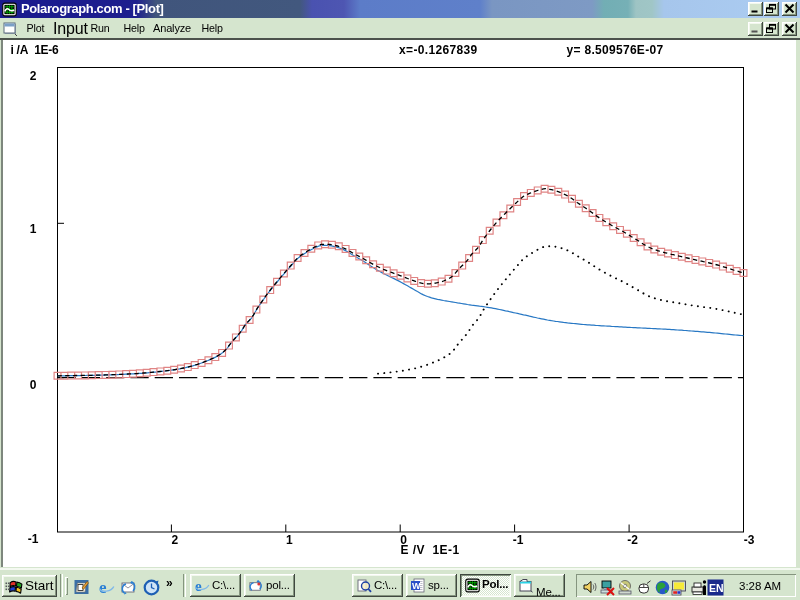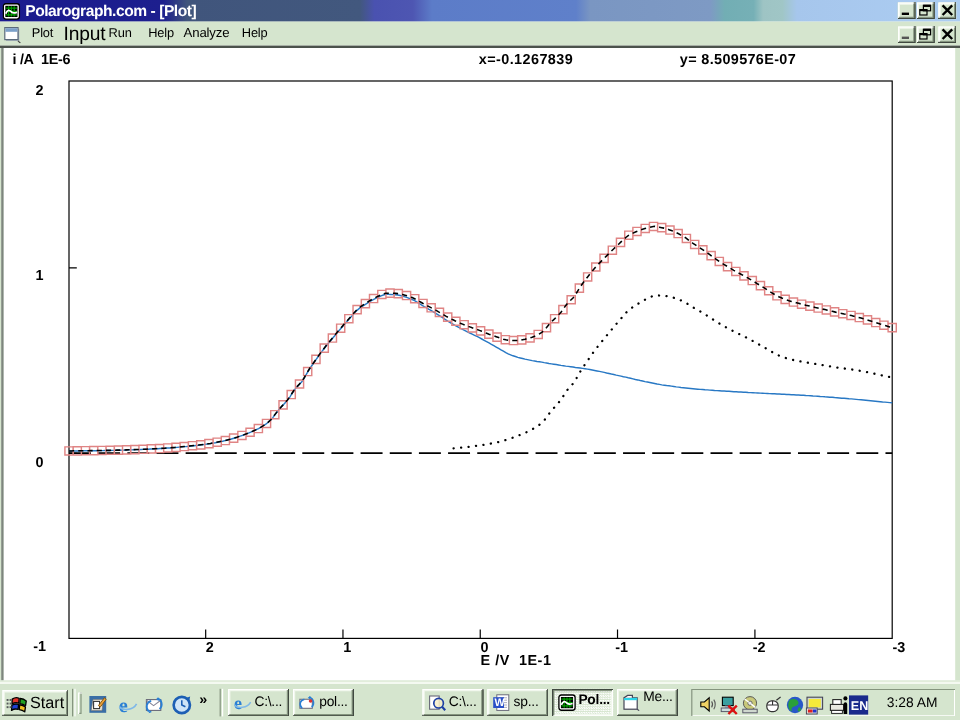--- a/index.html
+++ b/index.html
@@ -185,21 +185,21 @@
       </svg></div>
     <div style="position:absolute;left:22px;top:4px;font-size:11.5px;font-weight:bold;letter-spacing:-0.2px">Pol...</div>
   </div>
 <div style="position:absolute;left:514px;top:574px;width:51px;height:23px;background:#d5e5ce;box-shadow:inset -1px -1px 0 #404840,inset 1px 1px 0 #ffffff,inset -2px -2px 0 #85957f,inset 2px 2px 0 #f2f8ee;">
     <div style="position:absolute;left:4px;top:3.5px;width:16px;height:16px"><svg width="16" height="16" viewBox="0 0 16 16">
         <rect x="2" y="3.5" width="11" height="9.5" fill="#fff" stroke="#445" stroke-width="1"></rect>
         <rect x="2" y="3.5" width="11" height="2" fill="#2ad4e8"></rect>
         <path d="M2 3.5 L5 1.5 L9 1.5 L9 3.5" fill="#fff" stroke="#445" stroke-width="1"></path>
         <path d="M13 13 l1.6 1.2" stroke="#445" stroke-width="1"></path>
       </svg></div>
-    <div style="position:absolute;left:22px;top:1px;font-size:11.5px;letter-spacing:-0.2px">Me...</div>
+    <div style="position:absolute;left:22px;top:12px;font-size:11.5px;letter-spacing:-0.2px">Me...</div>
   </div>
 <div class="ab" style="left:576px;top:574px;width:220px;height:23px;box-shadow:inset 1px 1px 0 #85957f,inset -1px -1px 0 #ffffff"></div>
 <div class="ab" style="left:582px;top:579px;width:18px;height:18px"><svg width="16" height="16" viewBox="0 0 16 16">
       <path d="M2 6 L5 6 L9 2.5 L9 13.5 L5 10 L2 10 Z" fill="#f0d264" stroke="#000" stroke-width="0.9"></path>
       <path d="M11 5.5 C12 7 12 9 11 10.5 M12.8 4 C14.4 6.2 14.4 9.8 12.8 12" fill="none" stroke="#555" stroke-width="0.9"></path>
     </svg></div>
 <div class="ab" style="left:599px;top:579px;width:18px;height:18px"><svg width="17" height="17" viewBox="0 0 17 17">
       <rect x="3" y="2" width="9" height="7" fill="#3aa0a0" stroke="#000" stroke-width="0.9"></rect>
       <rect x="5" y="9" width="5" height="2" fill="#9ab"></rect>
       <rect x="2" y="11" width="11" height="3" fill="#cdd" stroke="#556" stroke-width="0.8"></rect>

